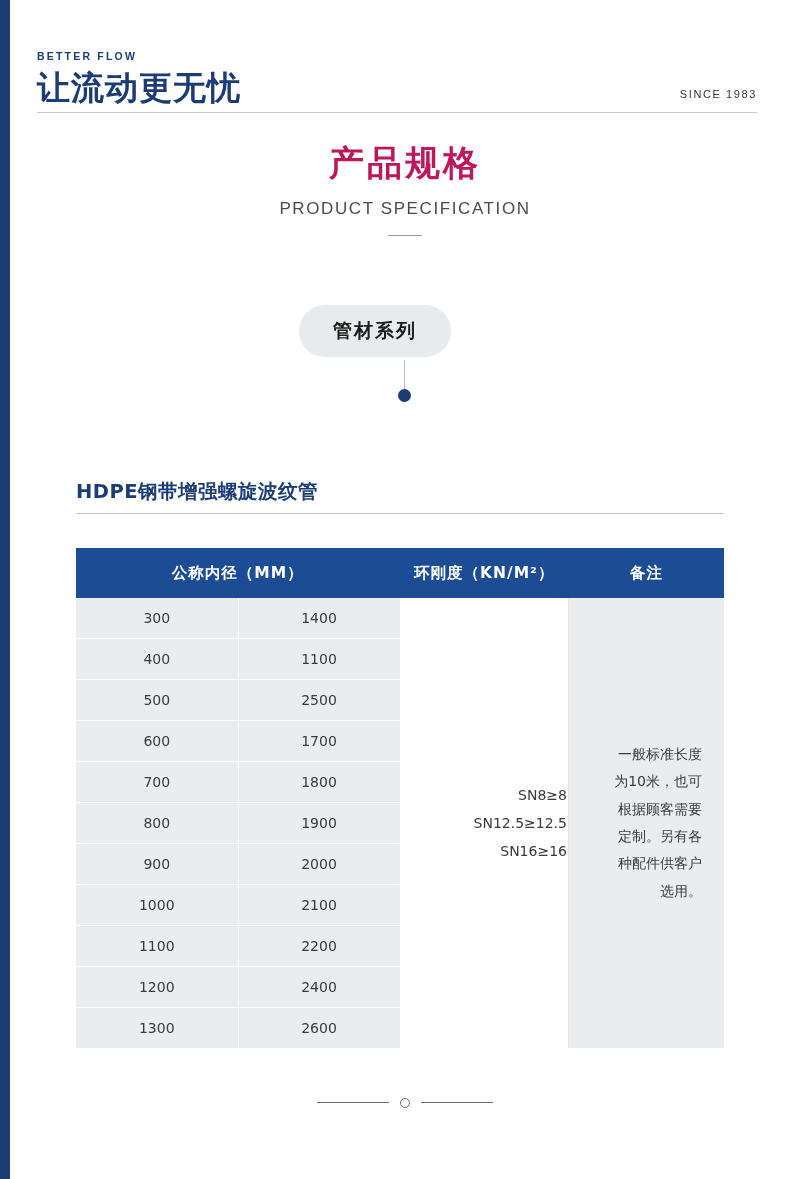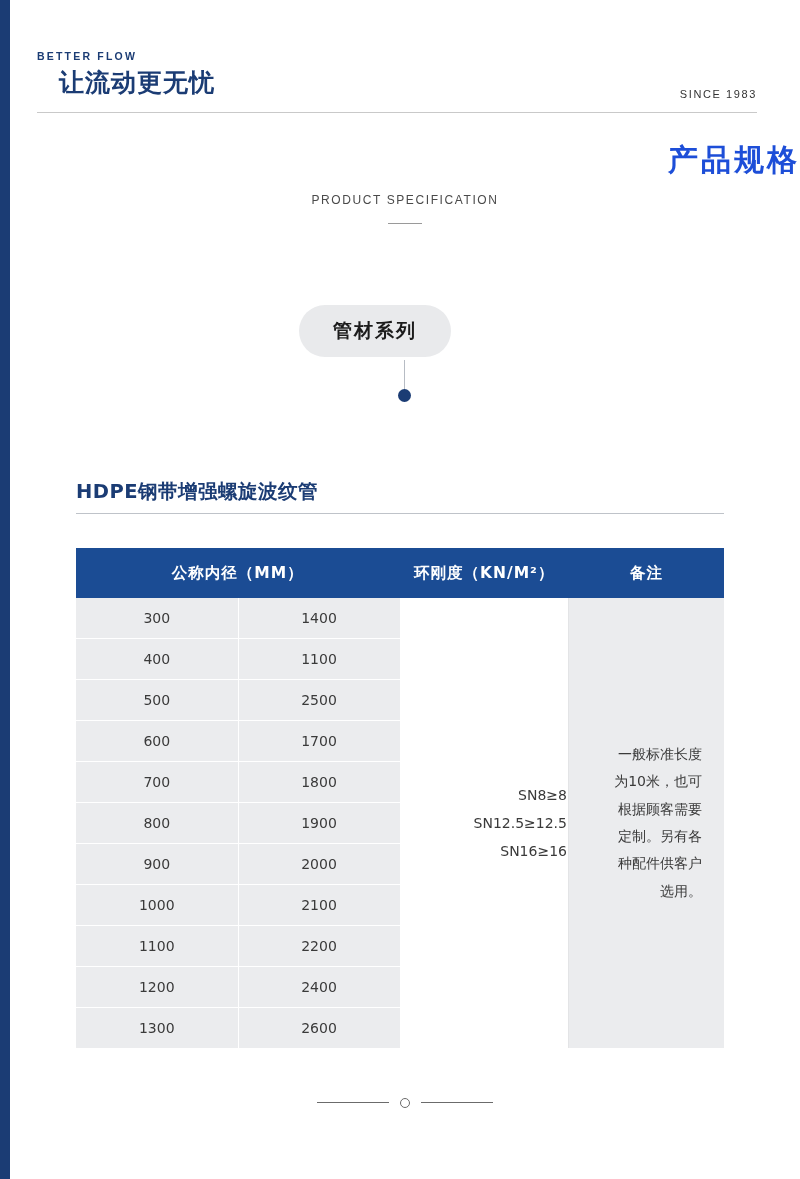--- a/index.html
+++ b/index.html
@@ -44,26 +44,25 @@
     height: 62px;
   }
   .brand-en {
     font-size: 10.5px;
     letter-spacing: 2.2px;
     color: #1b3c74;
     font-weight: bold;
   }
   .brand-cn {
     margin-top: 4px;
-    font-size: 25px;
+    font-size: 33px;
     font-weight: bold;
     color: #1b3c74;
     letter-spacing: 1px;
     font-family: "DejaVu Sans", sans-serif;
-    margin-left: 22px;
   }
   .since {
     position: absolute;
     right: 0;
     top: 38px;
     font-size: 11px;
     letter-spacing: 1.6px;
     color: #333;
   }
   .header-rule {
@@ -77,30 +76,29 @@
 
   
   .title-wrap {
     position: absolute;
     left: 0;
     top: 140px;
     width: 790px;
     text-align: center;
   }
   .title-cn {
-    font-size: 30px;
+    font-size: 35px;
     font-weight: bold;
     letter-spacing: 3px;
-    color: #1d4ed8;
-    font-family: "DejaVu Sans", sans-serif;
-    text-align: right;
+    color: #be185d;
+    font-family: "DejaVu Sans", sans-serif;
   }
   .title-en {
     margin-top: 12px;
-    font-size: 12px;
+    font-size: 17px;
     letter-spacing: 1.6px;
     color: #4a4a4a;
   }
   .title-dash {
     margin: 16px auto 0 auto;
     width: 34px;
     height: 1px;
     background: #9a9a9a;
   }
 

